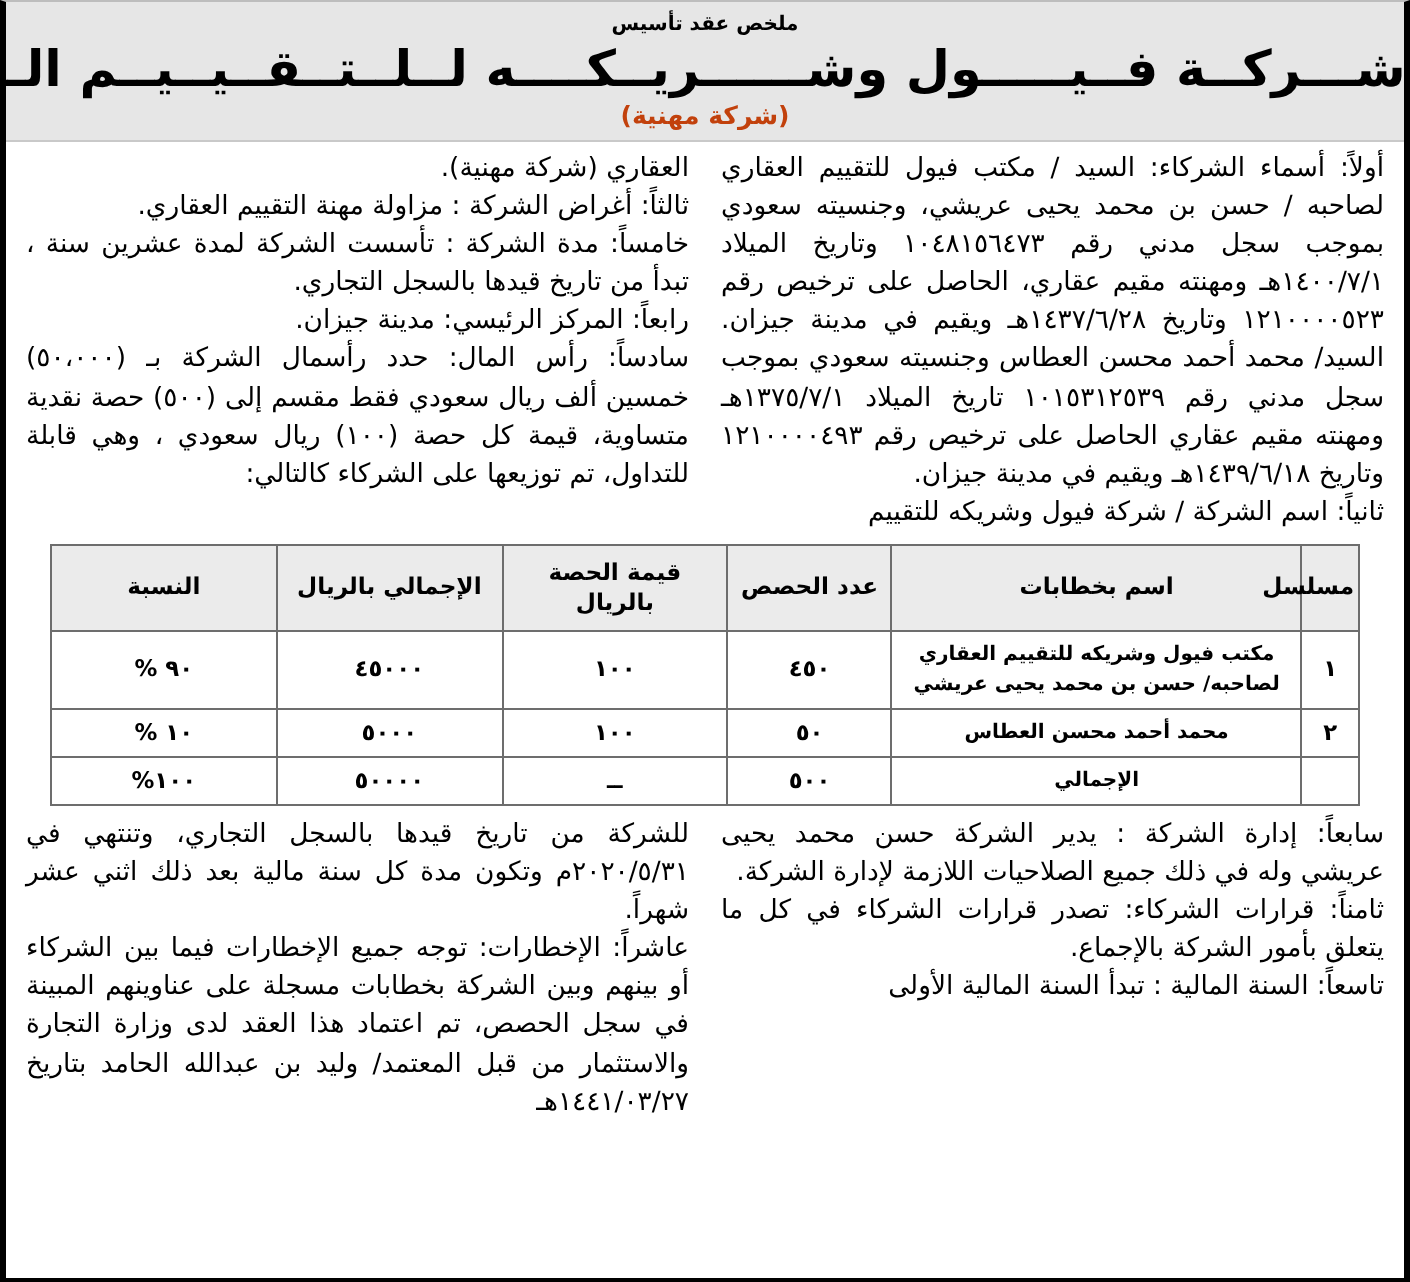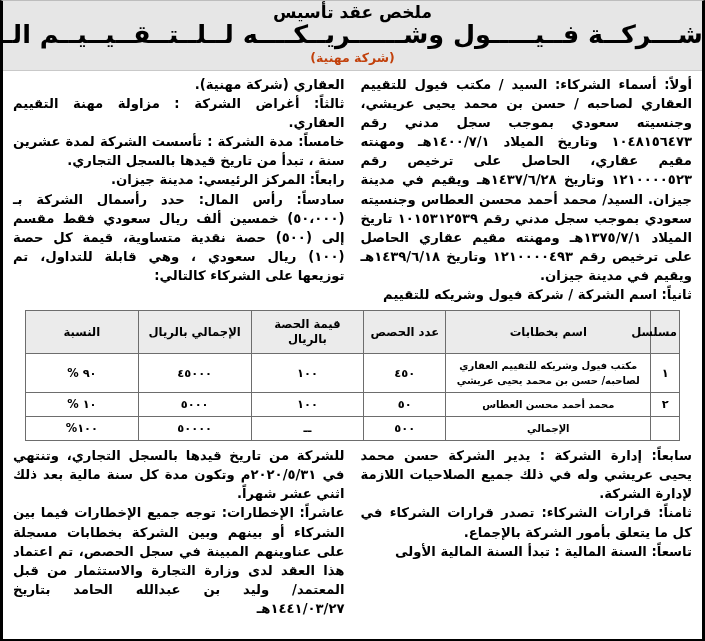--- a/index.html
+++ b/index.html
@@ -26,21 +26,21 @@
   }
 
   
   .masthead {
     background: #e6e6e6;
     padding: 3px 6px 5px 6px;
     text-align: center;
     border-bottom: 1px solid #c9c9c9;
   }
   .masthead-kicker {
-    font-size: 17px;
+    font-size: 10px;
     font-weight: bold;
     color: #000;
     letter-spacing: 0px;
     line-height: 15px;
     margin: 1px 0 1px 0;
   }
   .masthead-title {
     font-size: 25px;
     font-weight: bold;
     color: #000;
@@ -63,21 +63,21 @@
     display: flex;
     flex-direction: row;
     padding: 4px 10px 0 10px;
     box-sizing: border-box;
     width: 100%;
   }
   .col {
     width: 50%;
     box-sizing: border-box;
     font-size: 13.2px;
-    font-weight: bold;
+    font-weight: normal;
     line-height: 19.1px;
     color: #000;
     text-align: justify;
     text-justify: inter-word;
   }
   .col-right { padding-left: 8px; }
   .col-left  { padding-right: 8px; }
   .col p {
     margin: 0 0 0 0;
     text-align: justify;

